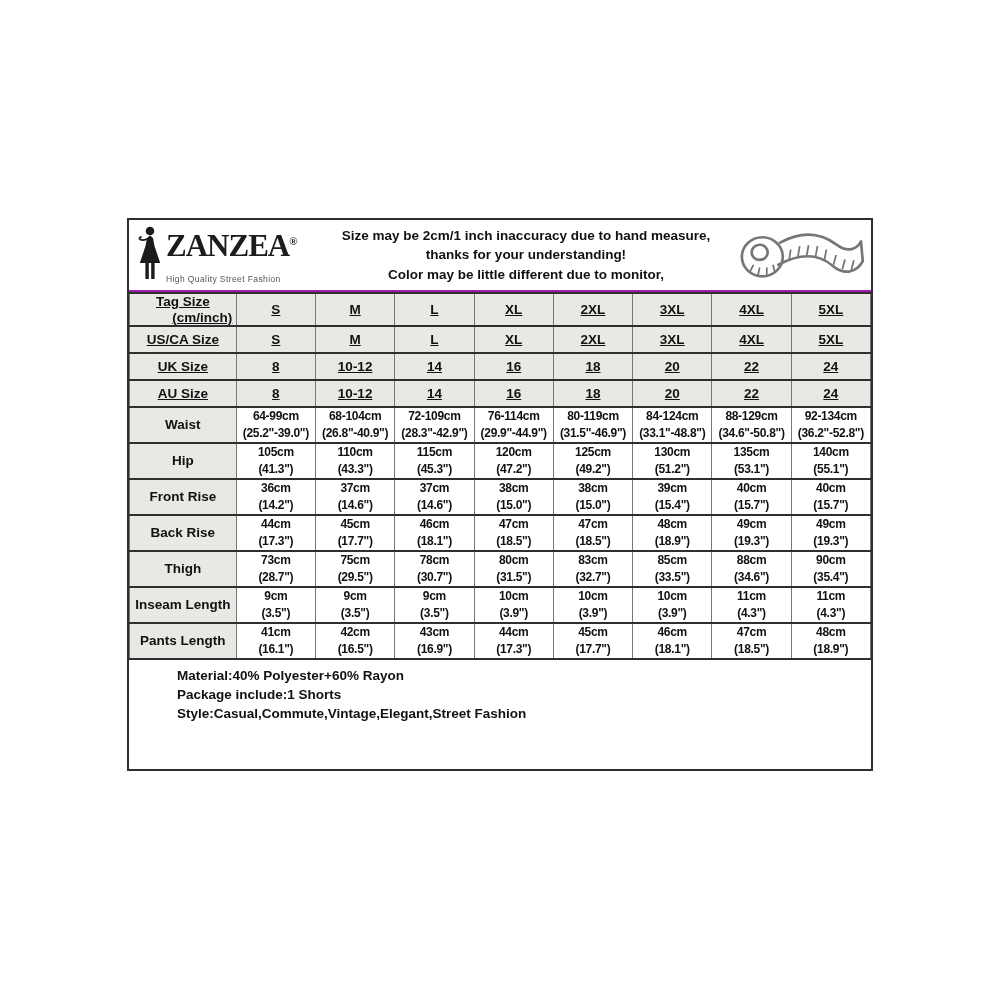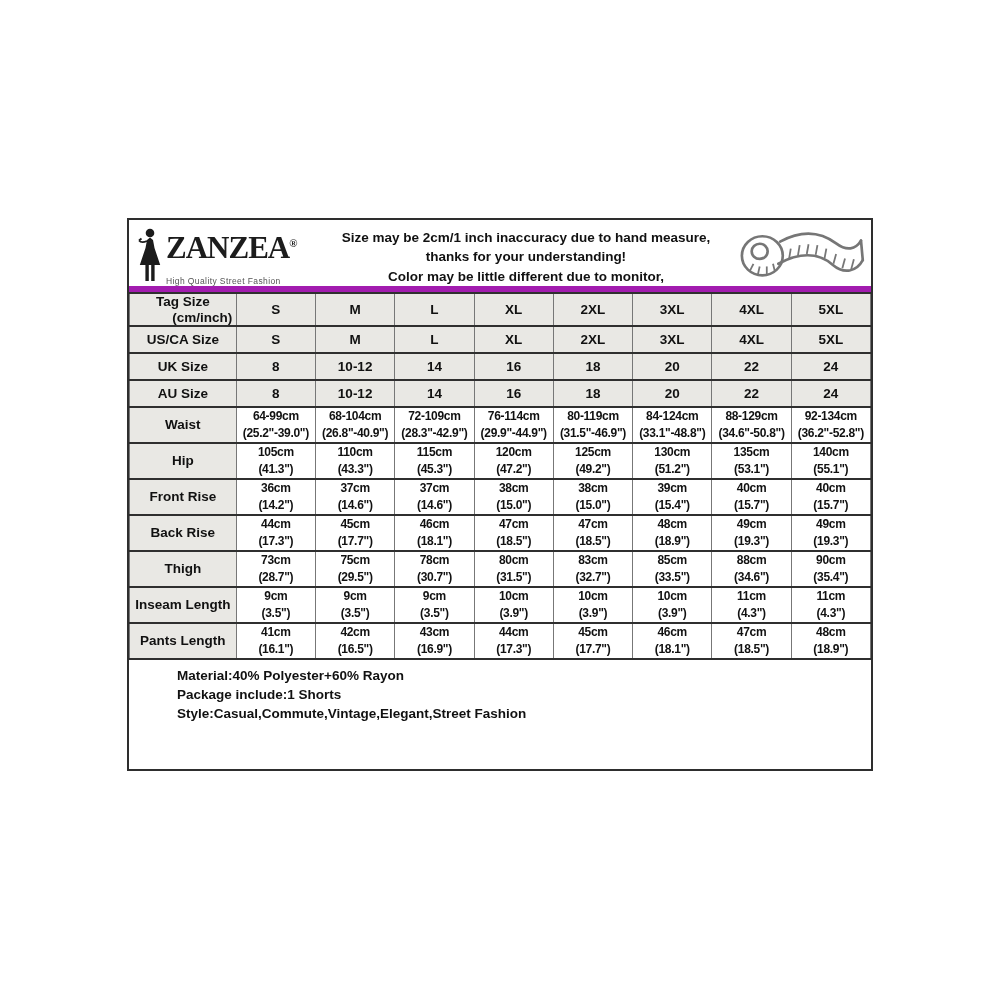--- a/index.html
+++ b/index.html
@@ -4,39 +4,39 @@
 <style>
   html,body { margin:0; padding:0; background:#ffffff; }
   body { width:1000px; height:1000px; position:relative;
          font-family:"Liberation Sans", sans-serif; color:#111; }
 
   .sheet { position:absolute; left:127px; top:218px; width:746px; height:553px;
            box-sizing:border-box; border:2px solid #2e2e2e; background:#fff;
            overflow:hidden; }
 
   
-  .hdr { height:72px; display:flex; align-items:flex-end;
-         border-bottom:6px solid #a21caf; box-sizing:border-box; }
+  .hdr { height:72px; display:flex; align-items:center;
+         border-bottom:2px solid #a21caf; box-sizing:border-box; }
   .logo { display:flex; align-items:center; width:200px; padding-left:7px; box-sizing:border-box; }
   .logo svg { flex:0 0 auto; }
   .logo-text { margin-left:3px; }
   .brand { font-family:"Liberation Serif", serif; font-weight:bold; font-size:31px;
            letter-spacing:-1px; line-height:30px; color:#1c1c1c; white-space:nowrap; }
   .brand .reg { font-size:11px; vertical-align:super; letter-spacing:0; }
   .tagline { font-size:8.5px; color:#555; letter-spacing:0.4px; margin-top:12px; white-space:nowrap; }
   .disclaimer { flex:1; text-align:center; font-weight:bold; font-size:13.5px; line-height:19.5px; }
   .tape { width:148px; display:flex; justify-content:center; align-items:center; }
 
   
   table.chart { width:100%; border-collapse:collapse; table-layout:fixed; }
   .chart th, .chart td { box-sizing:border-box; text-align:center; vertical-align:middle;
       padding:0; border-top:2px solid #2f2f2f; border-bottom:2px solid #2f2f2f;
       border-left:1px solid #777; border-right:1px solid #777; }
   .chart th { background:#e9e8e4; font-weight:bold; font-size:13.5px; line-height:1.15; }
-  .chart tr.size    { height:27px; }
+  .chart tr.size    { height:27px;text-decoration:underline; }
   .chart tr.size td { background:#e9e8e4; font-weight:bold; font-size:13.5px; }
   .chart tr.first   { height:32px; }
   .chart tr.measure { height:36px; }
   .chart tr.measure td { background:#ffffff; font-weight:bold; font-size:12px;
                          letter-spacing:-0.3px; line-height:1.4; white-space:nowrap; }
   .lbl2 { display:block;padding-left:39px; }
 
   
   .notes { padding:6px 4px 0 4px; }
   .note-line { font-weight:bold; font-size:13.5px; line-height:19px; white-space:nowrap;padding-left:44px; }

